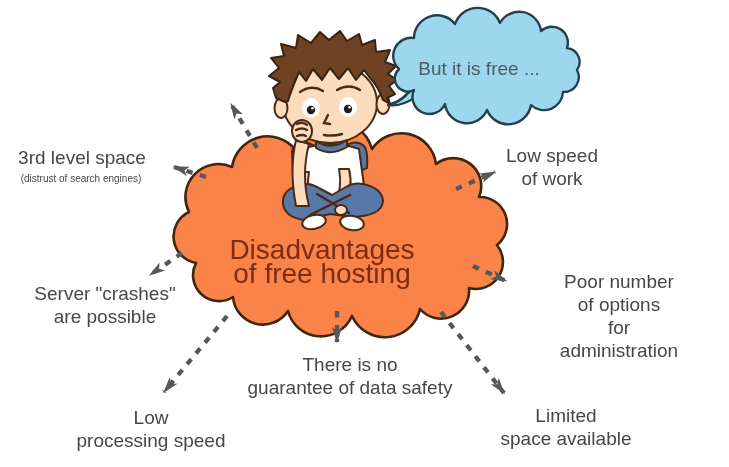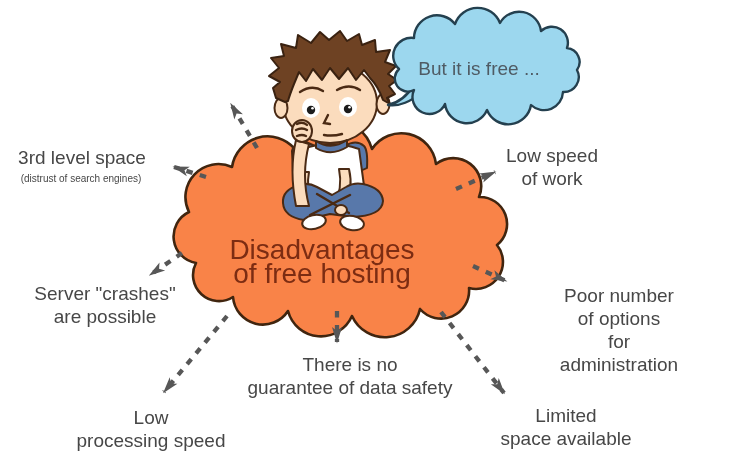--- a/index.html
+++ b/index.html
@@ -114,21 +114,21 @@
 
   <div class="label" style="left:82px;top:146px;">3rd level space</div>
   <div class="label small" style="left:81px;top:170px;">(distrust of search engines)</div>
 
   <div class="label" style="left:552px;top:144px;">Low speed
 of work</div>
 
   <div class="label" style="left:105px;top:282px;">Server "crashes"
 are possible</div>
 
-  <div class="label" style="left:619px;top:284px;">Poor number of options
+  <div class="label" style="left:619px;top:270px;">Poor number of options
 for administration</div>
 
   <div class="label" style="left:338px;top:353px;margin-left:12px;">There is no
 guarantee of data safety</div>
 
   <div class="label" style="left:151px;top:406px;">Low
 processing speed</div>
 
   <div class="label" style="left:566px;top:404px;">Limited
 space available</div>

